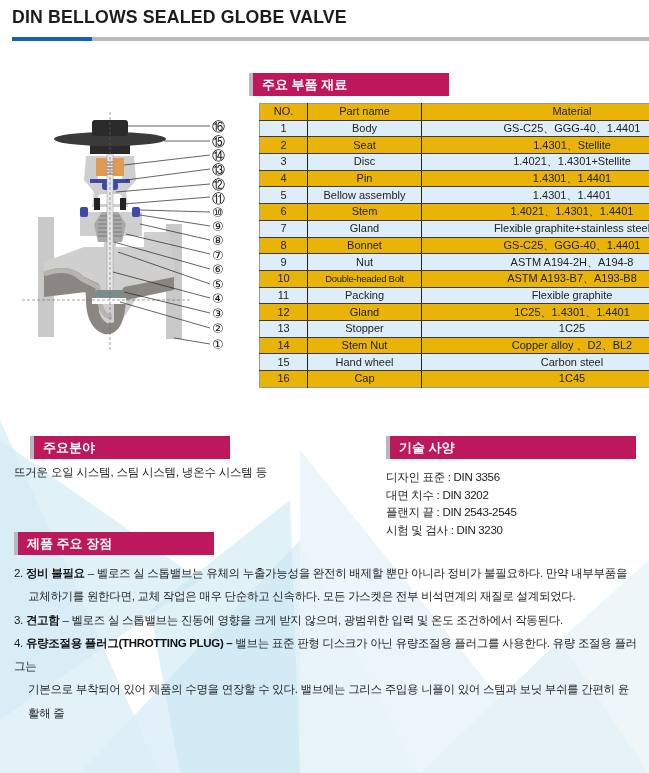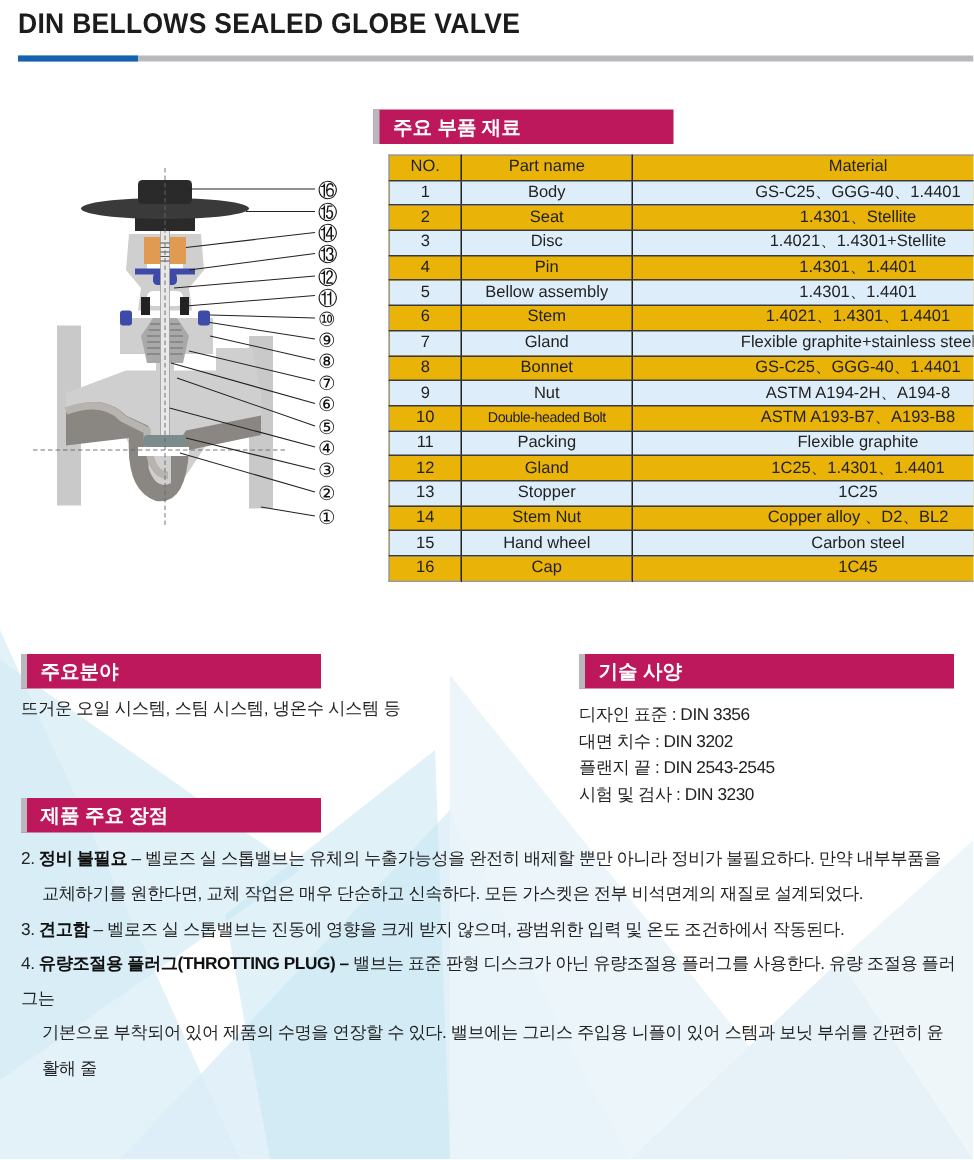--- a/index.html
+++ b/index.html
@@ -224,21 +224,21 @@
         <td>Carbon steel</td>
       </tr>
     <tr>
         <td class="c-no">16</td>
         <td class="c-name">Cap</td>
         <td>1C45</td>
       </tr>
   </tbody>
 </table>
 
-<div class="section-head" style="left:14px; top:436px; width:200px;">주요분야</div>
+<div class="section-head" style="left:30px; top:436px; width:200px;">주요분야</div>
 <div class="fields-text">뜨거운 오일 시스템, 스팀 시스템, 냉온수 시스템 등</div>
 
 <div class="section-head" style="left:386px; top:436px; width:250px;">기술 사양</div>
 <div class="spec-list">
   <div>디자인 표준 : DIN 3356</div>
   <div>대면 치수 : DIN 3202</div>
   <div>플랜지 끝 : DIN 2543-2545</div>
   <div>시험 및 검사 : DIN 3230</div>
 </div>
 

